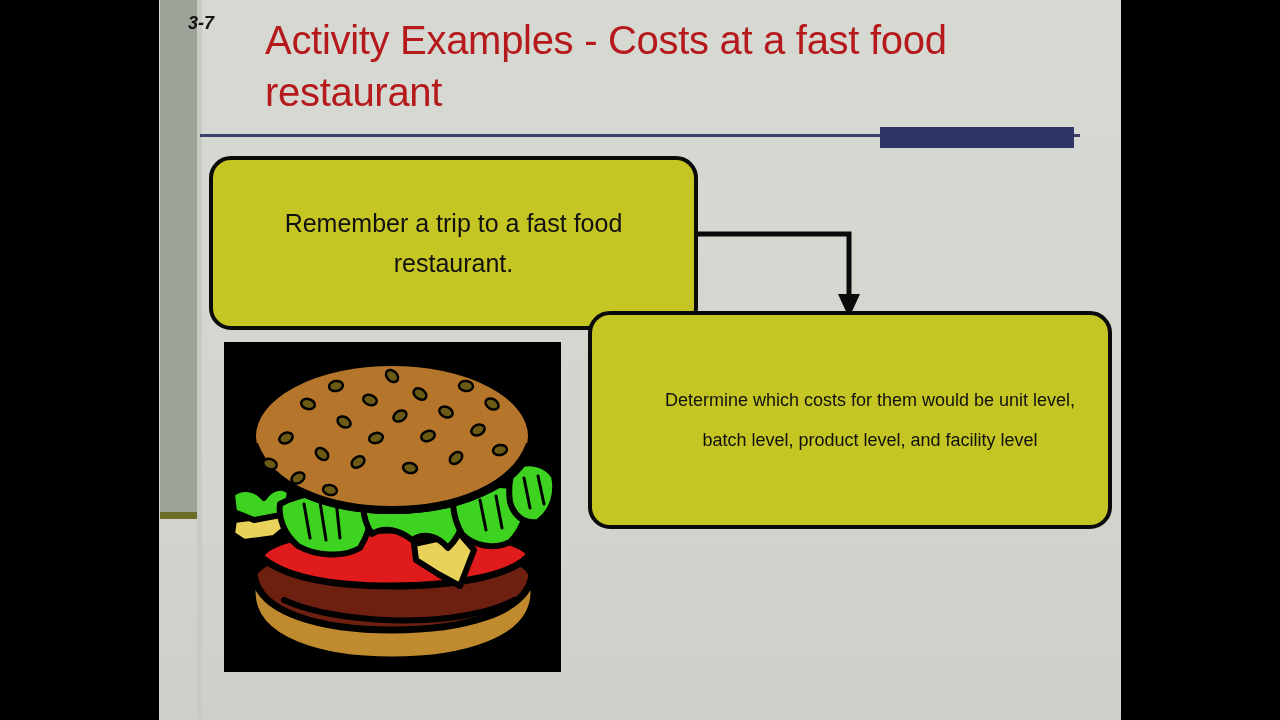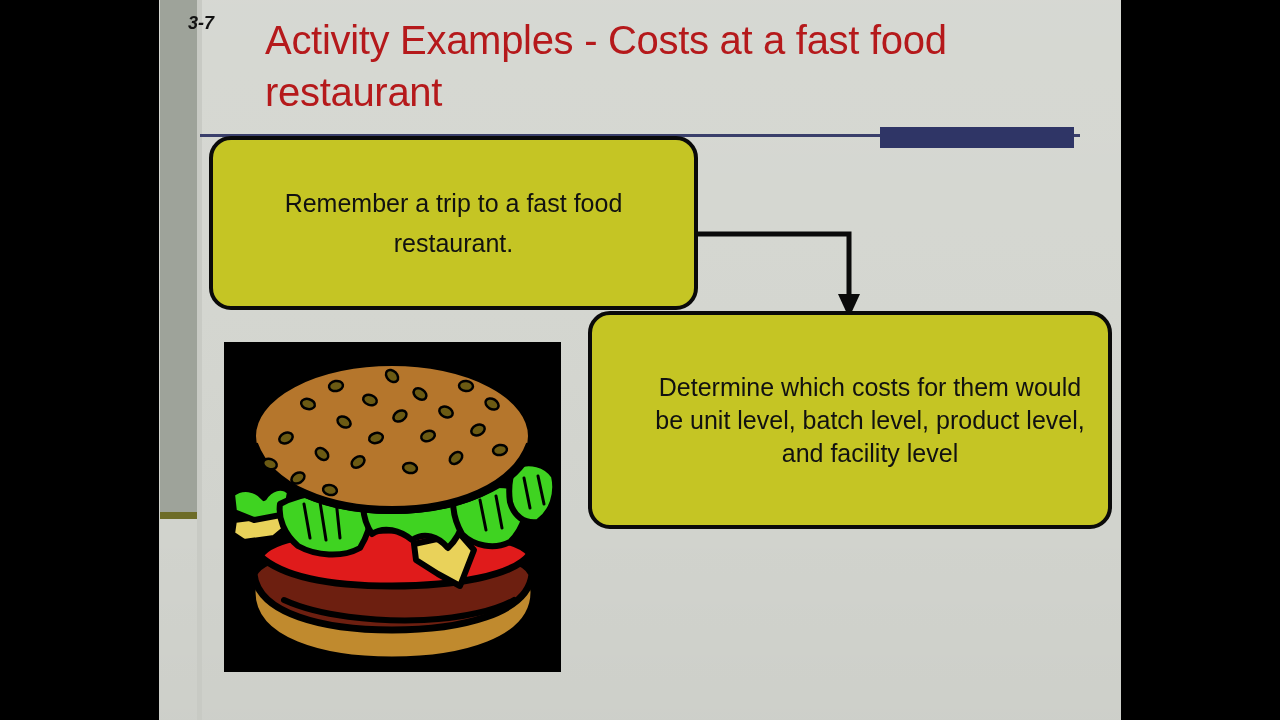--- a/index.html
+++ b/index.html
@@ -124,40 +124,40 @@
     justify-content: center;
     text-align: center;
   }
   .callout .ctext {
     color: #111111;
     padding: 0 18px;
   }
 
   #callout-1 {
     left: 50px;
-    top: 136px;
+    top: 156px;
     width: 489px;
     height: 174px;
     z-index: 4;
   }
   #callout-1 .ctext {
     font-size: 25px;
     line-height: 40px;
   }
 
   #callout-2 {
     left: 429px;
     top: 311px;
     width: 524px;
     height: 218px;
     z-index: 5;
   }
   #callout-2 .ctext {
-    font-size: 25px;
-    line-height: 33px;
+    font-size: 18px;
+    line-height: 40px;
     margin-left: 40px;
   }
 
   
   .connector {
     position: absolute;
     left: 520px;
     top: 228px;
     width: 220px;
     height: 100px;

